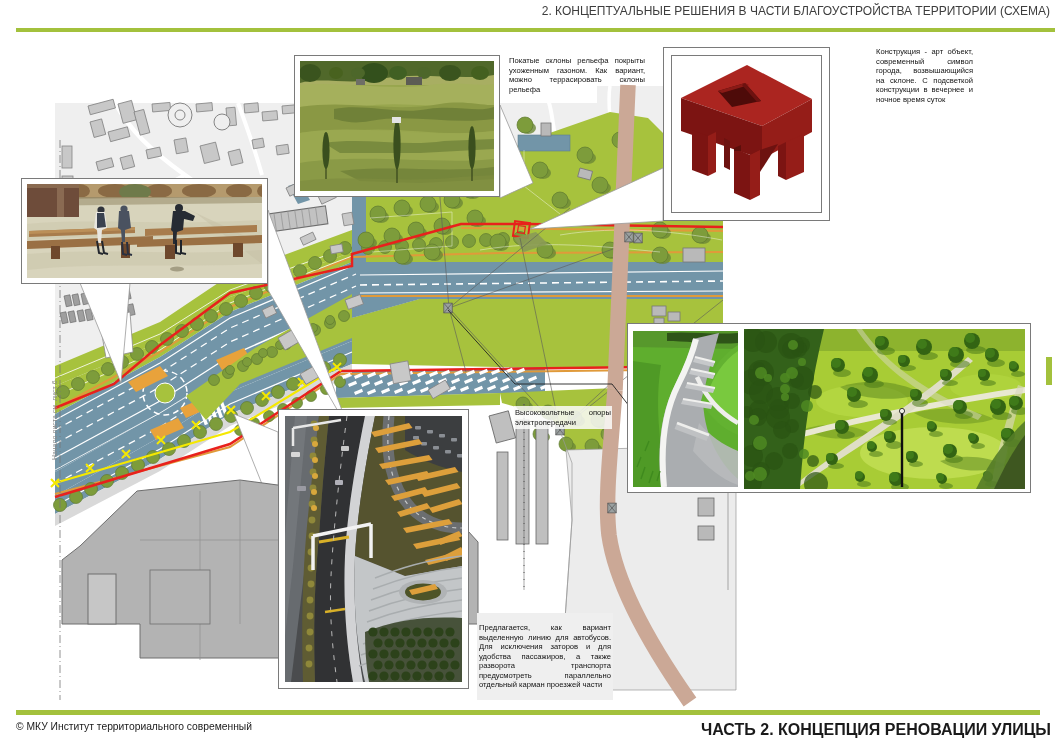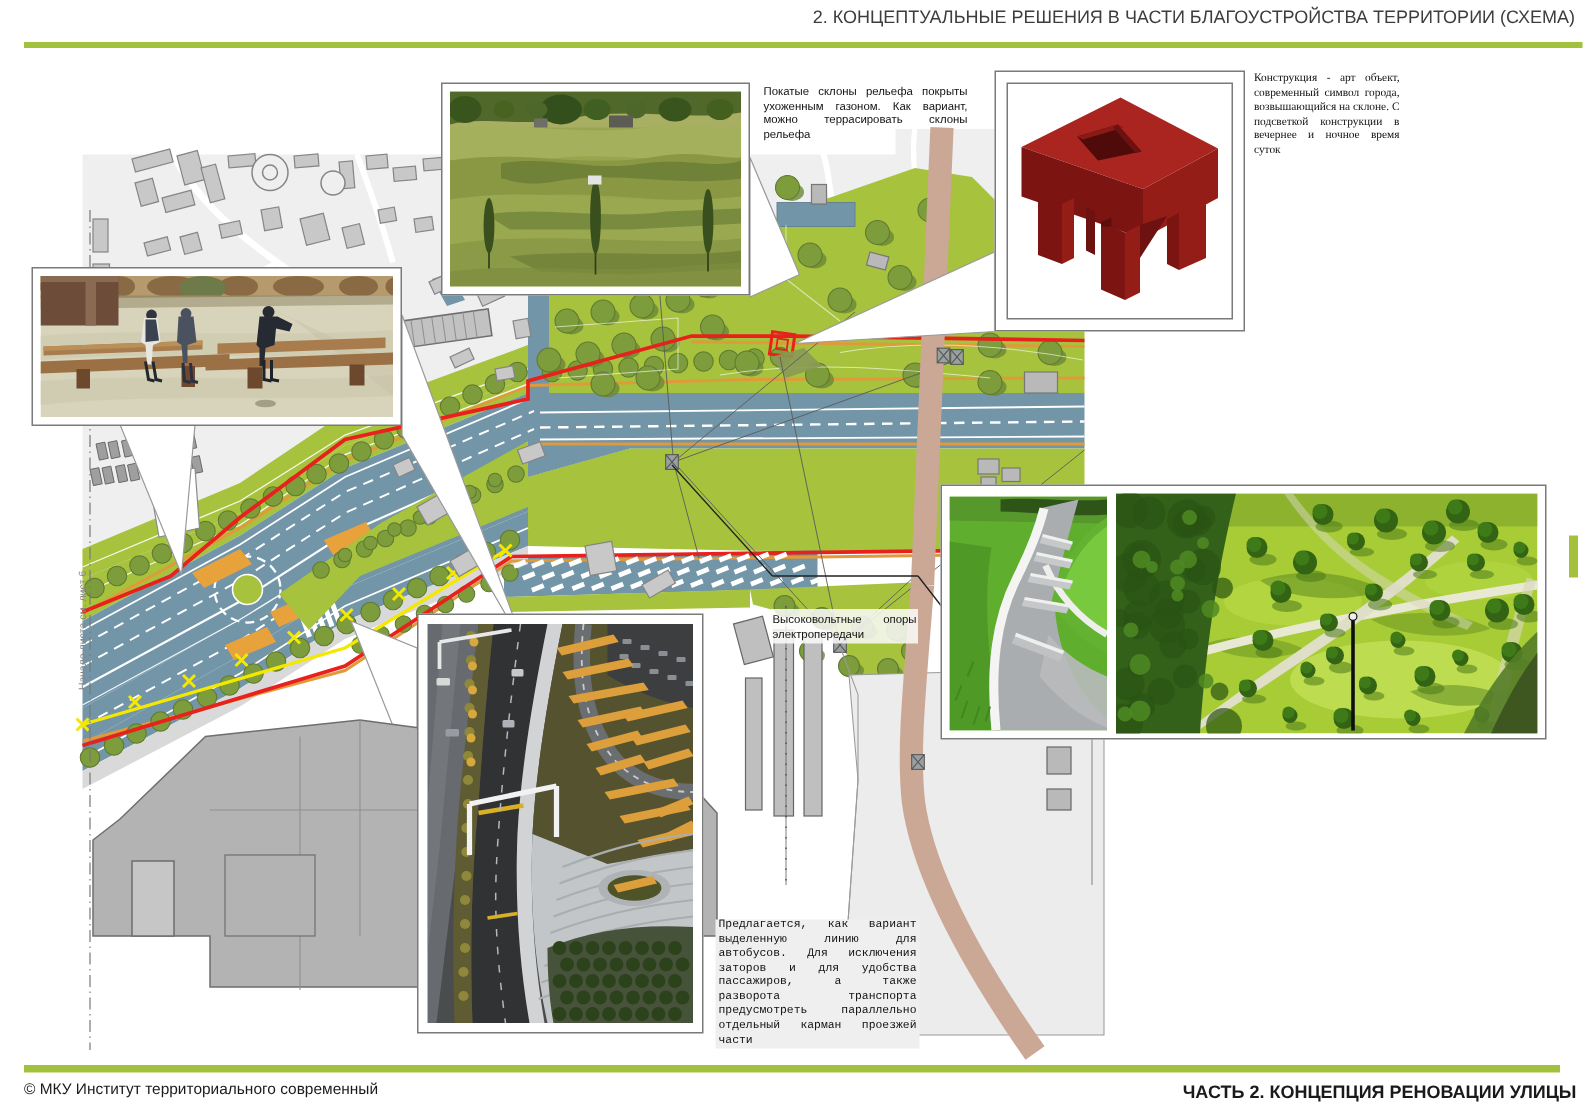--- a/index.html
+++ b/index.html
@@ -1,20 +1,20 @@
 <!DOCTYPE html>
 <html><head><meta charset="utf-8"><style>
 html,body{margin:0;padding:0;background:#fff;}
 body{width:1055px;height:744px;position:relative;overflow:hidden;font-family:"Liberation Sans",sans-serif;}
 .abs{position:absolute;}
 #title{top:4px;right:5px;font-size:12px;color:#3d3d3d;}
 #topbar{left:16px;top:28px;width:1039px;height:4px;background:#A3C13C;}
 #botbar{left:16px;top:710px;width:1024px;height:5px;background:#A3C13C;}
 #footL{left:16px;top:721px;font-size:10.3px;color:#1a1a1a;}
-#footR{right:4px;top:721px;font-size:12px;font-weight:bold;color:#1a1a1a;}
+#footR{right:4px;top:721px;font-size:16px;font-weight:bold;color:#1a1a1a;}
 #grbar{left:1046px;top:357px;width:6px;height:28px;background:#A3C13C;}
 .tbox{font-size:7.6px;line-height:1.26;color:#111;text-align:justify;}
 </style></head>
 <body>
 <svg id="map" class="abs" style="left:0;top:0" width="1055" height="744" viewBox="0 0 1055 744">
     <path d="M62,103 L597,103 L597,86 L663,86 L663,172 L560,205 L456,220 L352,256 L352,268 L268,290 L230,298 L160,345 L55,391 L55,103 Z" fill="#efefef"></path>
     <g stroke="#ffffff" fill="none">
       <path d="M115,103 C130,130 150,150 185,175 C215,196 240,215 262,240" stroke-width="4.5"></path>
       <path d="M238,103 C248,130 255,150 262,175" stroke-width="4"></path>
       <path d="M62,225 C100,215 140,200 185,175" stroke-width="4"></path>
@@ -431,23 +431,23 @@
     </g>
     <rect x="698" y="498" width="16" height="18" fill="#b9b9b9" stroke="#666" stroke-width="0.8"></rect>
     <rect x="698" y="526" width="16" height="14" fill="#b9b9b9" stroke="#666" stroke-width="0.8"></rect>
     <path d="M60,140 L60,700" stroke="#777" stroke-width="0.8" stroke-dasharray="8,3,1,3" fill="none"></path>
     <text x="57" y="460" transform="rotate(-90 57 460)" font-size="7" fill="#888" font-family="Liberation Sans">Начало листа см. лист 6</text>
     <path d="M515,384 L612,384 M515,384 L448,310 M612,384 L640,420" stroke="#222" stroke-width="0.9" fill="none"></path>
     <path d="M640,420 L728,442 L728,590" stroke="#888" stroke-width="0.7" fill="none"></path>
   </svg>
 
 <div class="abs tbox" style="left:509px;top:56px;width:136px;">Покатые склоны рельефа покрыты ухоженным газоном. Как вариант, можно террасировать склоны рельефа</div>
-<div class="abs tbox" style="left:836px;top:47px;width:97px;font-family:Liberation Serif, serif;">Конструкция - арт объект, современный символ города, возвышающийся на склоне. С подсветкой конструкции в вечернее и ночное время суток</div>
+<div class="abs tbox" style="left:876px;top:47px;width:97px;">Конструкция - арт объект, современный символ города, возвышающийся на склоне. С подсветкой конструкции в вечернее и ночное время суток</div>
 <div class="abs tbox" style="left:514px;top:375px;width:96px;background:rgba(252,252,250,0.85);padding:2px 1px;margin-top:31px;">Высоковольтные опоры электропередачи</div>
-<div class="abs tbox" style="left:477px;top:613px;width:132px;background:#efefef;padding:0 2px;font-family:Liberation Mono, monospace;">Предлагается, как вариант выделенную линию для автобусов. Для исключения заторов и для удобства пассажиров, а также разворота транспорта предусмотреть параллельно отдельный карман проезжей части</div>
+<div class="abs tbox" style="left:477px;top:613px;width:132px;background:#efefef;padding:10px 2px;">Предлагается, как вариант выделенную линию для автобусов. Для исключения заторов и для удобства пассажиров, а также разворота транспорта предусмотреть параллельно отдельный карман проезжей части</div>
 
 <div class="abs" style="left:294px;top:55px;width:204px;height:140px;background:#fff;border:1px solid #7a7a7a;">
 <svg style="position:absolute;left:5px;top:5px" width="194" height="130" viewBox="0 0 194 130">
       <rect width="194" height="130" fill="#98a64e"></rect>
       <rect width="194" height="24" fill="#a8ae62"></rect>
       <path d="M0,0 L194,0 L194,14 C160,20 120,10 80,18 C50,24 20,16 0,22 Z" fill="#50682a"></path>
       <ellipse cx="10" cy="12" rx="11.0" ry="9.0" fill="#3a541e"></ellipse>
       <ellipse cx="36" cy="12" rx="7.0" ry="6.0" fill="#48621f"></ellipse>
       <ellipse cx="74" cy="12" rx="14.0" ry="10.0" fill="#33501c"></ellipse>
       <ellipse cx="98" cy="12" rx="9.0" ry="7.0" fill="#406023"></ellipse>

